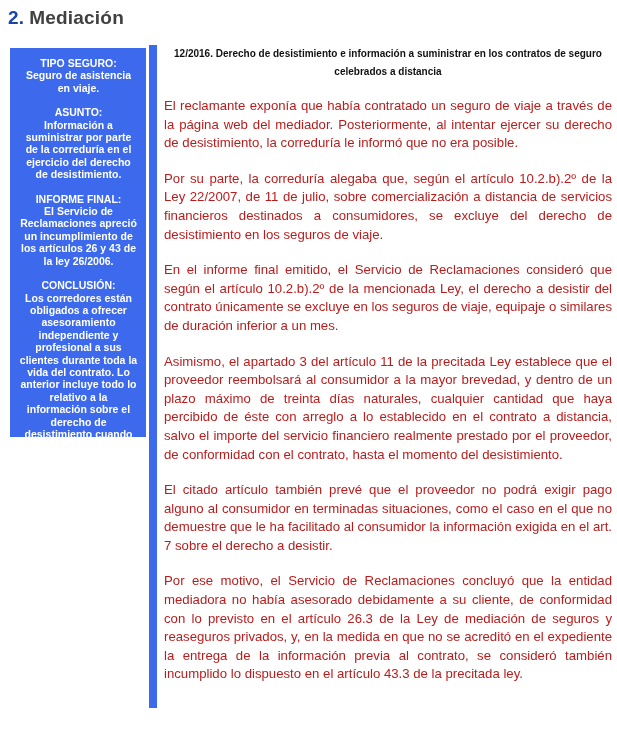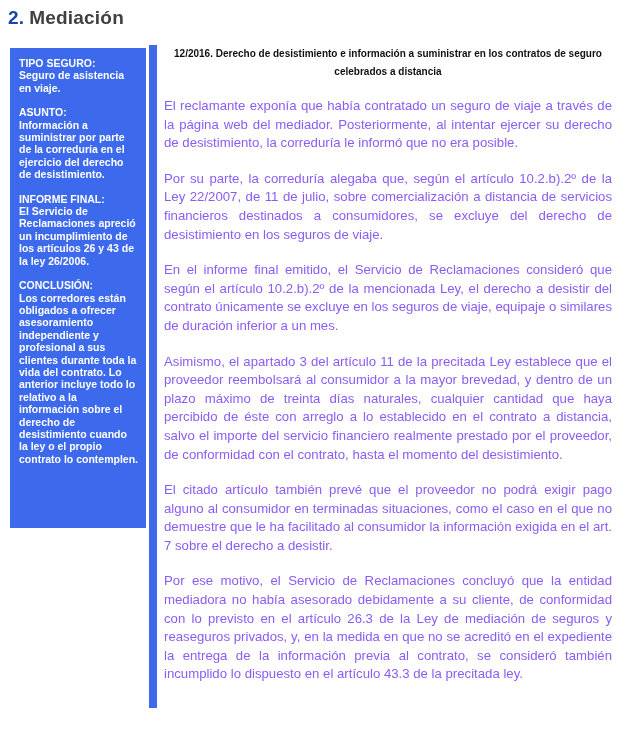--- a/index.html
+++ b/index.html
@@ -26,26 +26,27 @@
   }
   .heading .num   { color: #1a44a8; }
   .heading .title { color: #404040; margin-left: 5px; }
 
   
   .sidebar {
     position: absolute;
     left: 10px;
     top: 48px;
     width: 136px;
-    height: 480px;
+    height: 389px;
     background: #3d6aec;
     color: #ffffff;
     padding: 9px 8px 8px 9px;
     font-size: 10.5px;
     line-height: 12.4px;
+    text-align: center;
   }
   .sb-section { margin-bottom: 12px; }
   .sb-section:last-child { margin-bottom: 0; }
   .sb-label { font-weight: bold; }
   .sb-text  { font-weight: bold; }
 
   
   .accent-bar {
     position: absolute;
     left: 149px;
@@ -67,21 +68,21 @@
     font-weight: bold;
     line-height: 18px;
     color: #111111;
     margin-bottom: 16px;
     text-align: center;
   }
   .para {
     font-size: 13.2px;
     line-height: 18.6px;
     text-align: justify;
-    color: #8b5cf6;
+    color: #b91c1c;
     margin-bottom: 17px;
   }
   .para:last-child { margin-bottom: 0; }
 </style>
 </head>
 <body>
 
 <div class="page">
 
   <div class="heading">

